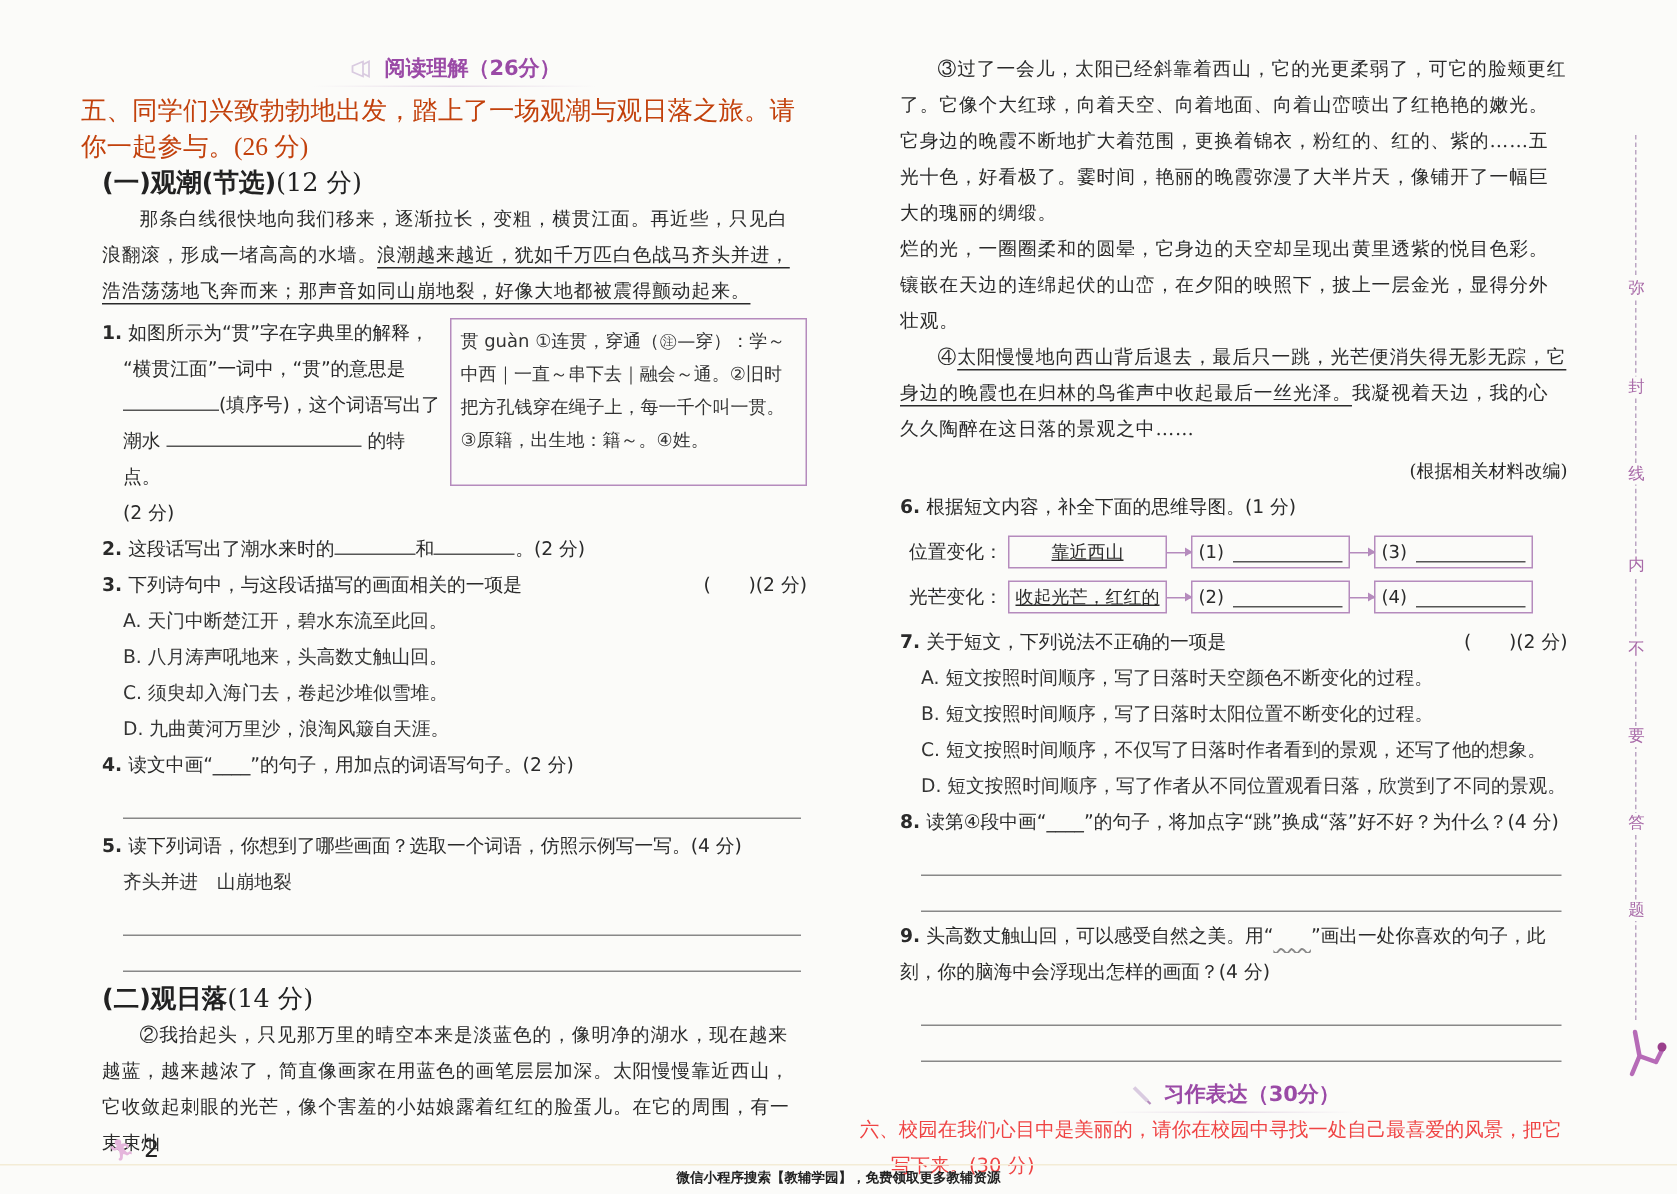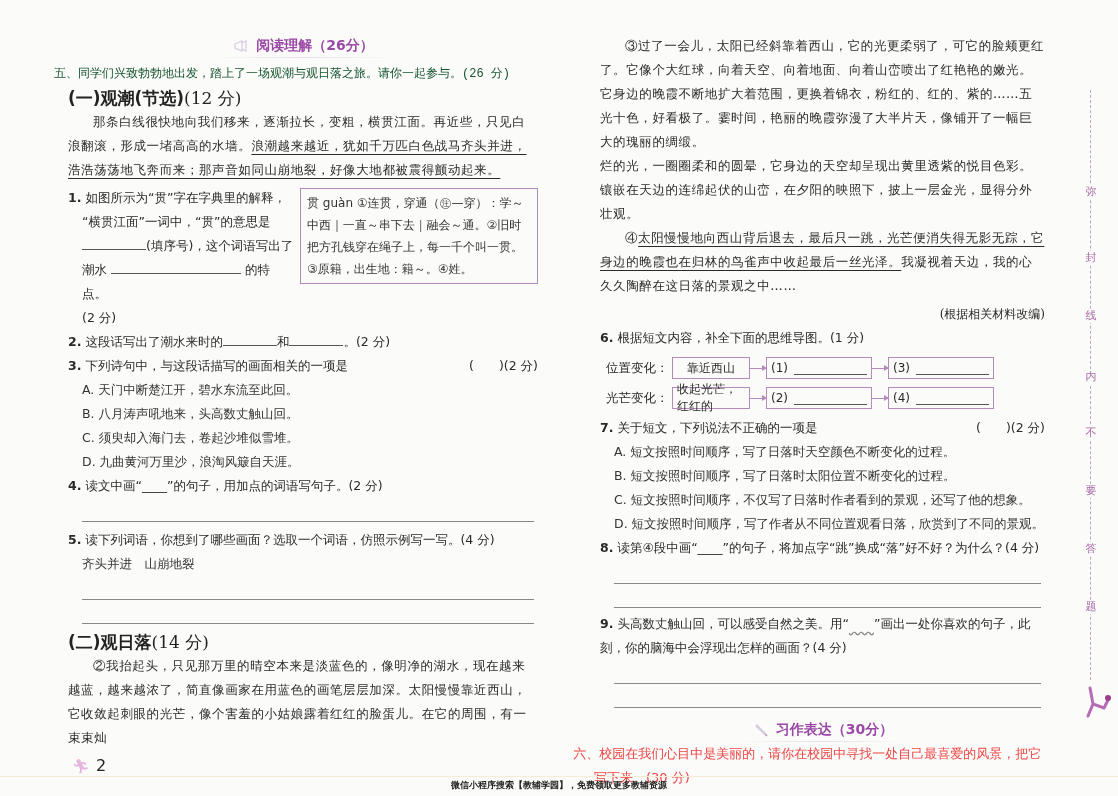--- a/index.html
+++ b/index.html
@@ -7,47 +7,47 @@
   body { position: relative; font-family: "DejaVu Serif", "Liberation Serif", serif; color: #2a2a2a; font-size: 13px; }
 
   .page { position: absolute; top: 0; left: 0; width: 1118px; height: 796px; padding-left: 34px; }
   .col-left { position: absolute; left: 68px; top: 34px; width: 470px; }
   .col-right { position: absolute; left: 600px; top: 34px; width: 445px; }
 
   .section-banner { display: flex; justify-content: center; align-items: center; gap: 6px; height: 24px; color: #9a4aa6; font-family: "DejaVu Sans", sans-serif; font-weight: bold; font-size: 14px; position: relative; }
   .section-banner .banner-icon { width: 18px; height: 18px; color: #d7c7dc; font-size: 14px; display: inline-flex; align-items: center; justify-content: center; }
   .section-banner::after { content: ""; position: absolute; bottom: 0; left: 140px; right: 140px; height: 1px; background: linear-gradient(to right, transparent, #e8dde9, transparent); }
 
-  .purple-q { color: #14532d; font-family: Liberation Mono, monospace; font-size: 12px; line-height: 24px; }
+  .purple-q { color: #c2410c; font-family: Liberation Serif, serif; font-size: 17px; line-height: 24px; }
   .sub-title { text-align: left; font-family: "DejaVu Sans", sans-serif; font-size: 17px; font-weight: bold; line-height: 24px; color: #222; }
   .sub-title .pts { font-weight: normal; font-family: "DejaVu Serif", serif; }
 
   .para { font-size: 12.5px; line-height: 24px; text-indent: 2em; letter-spacing: 0.6px; color: #2a2a2a; }
   .para .ul { text-decoration: underline; text-underline-offset: 4px; }
 
   .q { font-family: "DejaVu Sans", sans-serif; font-size: 12.5px; line-height: 24px; color: #2a2a2a; position: relative; }
   .q .num { font-weight: bold; }
   .q .paren { position: absolute; right: 0; top: 0; }
   .opt { padding-left: 14px; font-family: "DejaVu Sans", sans-serif; font-size: 12.5px; line-height: 24px; color: #333; }
   .blank { display: inline-block; border-bottom: 1px solid #555; height: 14px; vertical-align: baseline; }
   .answer-line { height: 24px; border-bottom: 1px solid #888; margin: 0 4px 0 14px; }
 
   .q1-wrap { display: flex; gap: 6px; }
   .q1-text { width: 228px; }
-  .dict-box { width: 240px; height: 96px; border: 1px solid #b58bbd; padding: 3px 6px; font-family: "DejaVu Sans", sans-serif; font-size: 12px; line-height: 22px; color: #333; margin-top: 2px; }
+  .dict-box { width: 240px; height: 112px; border: 1px solid #b58bbd; padding: 3px 6px; font-family: "DejaVu Sans", sans-serif; font-size: 12px; line-height: 22px; color: #333; margin-top: 2px; }
 
   .example { font-size: 12px; line-height: 26px; text-indent: 2em; padding-left: 14px; letter-spacing: 0.4px; }
 
   .source { text-align: right; font-size: 12px; line-height: 24px; margin-top: 4px; }
 
   .mindmap { padding-left: 6px; margin: 4px 0; }
   .mm-row { display: flex; align-items: center; height: 28px; margin-bottom: 2px; }
   .mm-label { width: 66px; font-family: "DejaVu Sans", sans-serif; font-size: 12.5px; }
   .mm-box { border: 1px solid #b58bbd; height: 22px; font-family: "DejaVu Sans", sans-serif; font-size: 12px; display: flex; align-items: center; padding: 0 4px; }
-  .mm-box.first { width: 78px; justify-content: center; }
+  .mm-box.first { width: 106px; justify-content: center; text-decoration: underline; }
   .mm-box.slot { width: 106px; }
   .mm-box.slot .blank { flex: 1; margin-left: 6px; }
   .mm-arrow { width: 16px; height: 1px; background: #b58bbd; position: relative; }
   .mm-arrow::after { content: ""; position: absolute; right: -1px; top: -3px; border-left: 5px solid #b58bbd; border-top: 3.5px solid transparent; border-bottom: 3.5px solid transparent; }
 
   .wavy { text-decoration: underline wavy #888; text-underline-offset: 3px; }
 
   .writing-q { font-family: "DejaVu Sans", sans-serif; color: #ef4444; font-size: 13px; line-height: 24px; padding-left: 0; text-indent: -1.6em; margin-left: 1.6em; }
   .req { font-family: "DejaVu Sans", sans-serif; font-size: 12.5px; line-height: 26px; padding-left: 30px; }
 

